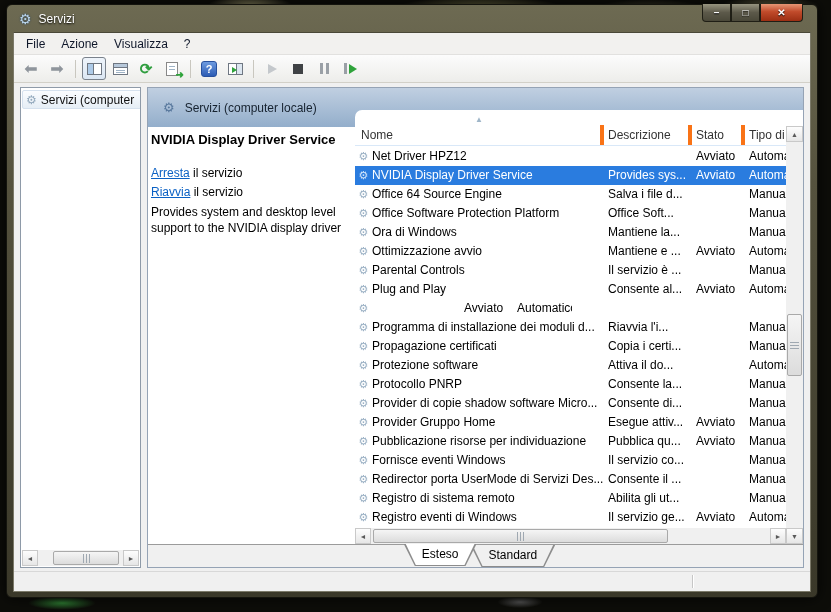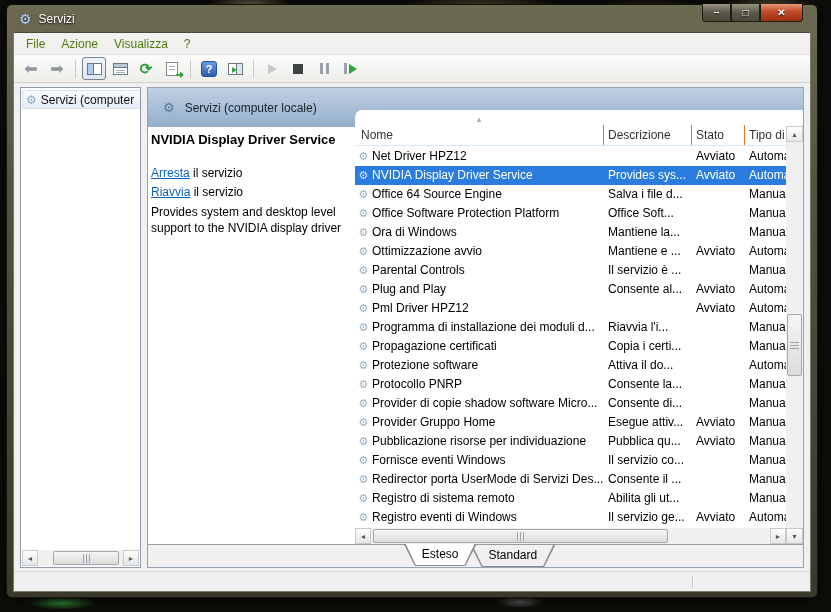--- a/index.html
+++ b/index.html
@@ -27,21 +27,21 @@
     color:#fff; font-size:10px; font-weight:bold; text-shadow:0 1px 1px #000;
     background:linear-gradient(#96937f, #5c594a 50%, #4a4839); cursor:default; }
   .win-btn.min { border-radius:0 0 0 4px; }
   .win-btn.close { width:43px; border-radius:0 0 4px 0;
     background:linear-gradient(#e69674, #c14b2b 45%, #9c2f13); }
 
   .client { background:#f0f0f0; height:560px; border:1px solid #7b7969; border-top:1px solid #4a4838; display:flex; flex-direction:column; }
 
   
   .menubar { height:22px; background:#f2f1ef; border-bottom:1px solid #e2e1df; display:flex; align-items:center; padding-left:4px; }
-  .menu-item { font-size:12px; color:#4d7c0f; padding:20px 8px; }
+  .menu-item { font-size:12px; color:#0f172a; padding:20px 8px; }
   .toolbar { height:28px; background:linear-gradient(#fcfcfc,#ededea); border-bottom:1px solid #d2d0c8; display:flex; align-items:center; padding-left:5px; gap:2px; }
   .tb-btn { width:24px; height:23px; display:flex; align-items:center; justify-content:center; background:transparent; border:1px solid transparent; }
   .tb-btn.pressed { border:1px solid #7a828c; border-radius:3px; background:linear-gradient(#eef4fb,#dce7f3); }
   .tb-sep { width:1px; height:18px; background:#c9c7bf; margin:0 4px; }
   .tb-glyph { line-height:1; }
   .mini-win { width:15px; height:12px; border:1px solid #6f7782; background:#fff; position:relative; }
   .mini-win.tree::before { content:""; position:absolute; left:0; top:0; bottom:0; width:5px; background:#aecbe8; border-right:1px solid #6f7782; }
   .mini-win.props::before { content:""; position:absolute; left:0; right:0; top:0; height:3px; background:#b7c8da; border-bottom:1px solid #6f7782; }
   .mini-win.props::after { content:""; position:absolute; left:2px; right:2px; top:6px; height:1px; background:#9fb3c6; box-shadow:0 2px 0 #9fb3c6; }
   .mini-win.play::before { content:""; position:absolute; right:0; top:0; bottom:0; width:5px; background:#dce6f0; border-left:1px solid #6f7782; }
@@ -77,21 +77,21 @@
   .desc-panel { position:absolute; left:0; top:39px; width:207px; bottom:23px; background:#fff; padding:5px 8px 0 3px; }
   .svc-title { font-size:13px; font-weight:bold; color:#000; }
   .svc-links { margin-top:17px; font-size:12px; line-height:19px; color:#000; }
   .svc-links a { color:#0b61c4; text-decoration:underline; cursor:pointer; }
   .svc-desc-label { margin-top:21px; font-size:12px; }
   .svc-desc { margin-top:2px; font-size:12px; line-height:16px; width:198px; color:#000; }
 
   .list-box { position:absolute; left:207px; top:22px; right:0; bottom:23px; background:#fff; border-top-left-radius:7px; overflow:hidden; }
   .sort-arrow { position:absolute; left:120px; top:5px; font-size:8px; color:#9fb6c9; }
   .list-header { display:flex; height:21px; margin-top:15px; border-bottom:1px solid #d9e8f8; font-size:12px; color:#333; align-items:center; }
-  .hc { height:100%; display:flex; align-items:center; padding-left:4px; border-right:1px solid #f97316; white-space:nowrap; overflow:hidden; }
+  .hc { height:100%; display:flex; align-items:center; padding-left:4px; border-right:4px solid #f97316; white-space:nowrap; overflow:hidden; }
   .hc.name { flex:0 0 249px; padding-left:6px; }
   .hc.desc { flex:0 0 88px; }
   .hc.stato { flex:0 0 53px; }
   .hc.tipo  { flex:0 0 59px; border-right:none; }
   .rows { position:absolute; left:0; top:37px; right:17px; height:387px; overflow:hidden; }
   .row { display:flex; height:19px; line-height:19px; font-size:12px; color:#000; white-space:nowrap; }
   .row .c-icon { flex:0 0 17px; text-align:center; font-size:11px; color:#9ab0c4; }
   .row .c-name { flex:0 0 232px; overflow:hidden; }
   .row .c-desc { flex:0 0 88px; overflow:hidden; padding-left:4px; }
   .row .c-stato{ flex:0 0 53px; overflow:hidden; padding-left:4px; }
@@ -285,21 +285,20 @@
               </div>
               <div class="row">
                 <div class="c-icon">⚙</div>
                 <div class="c-name">Plug and Play</div>
                 <div class="c-desc">Consente al...</div>
                 <div class="c-stato">Avviato</div>
                 <div class="c-tipo">Automatico</div>
               </div>
               <div class="row">
                 <div class="c-icon">⚙</div>
-                <div class="c-name">Pml Driver HPZ12</div>
                 <div class="c-desc"></div>
                 <div class="c-stato">Avviato</div>
                 <div class="c-tipo">Automatico</div>
               </div>
               <div class="row">
                 <div class="c-icon">⚙</div>
                 <div class="c-name">Programma di installazione dei moduli d...</div>
                 <div class="c-desc">Riavvia l'i...</div>
                 <div class="c-stato"></div>
                 <div class="c-tipo">Manuale</div>

